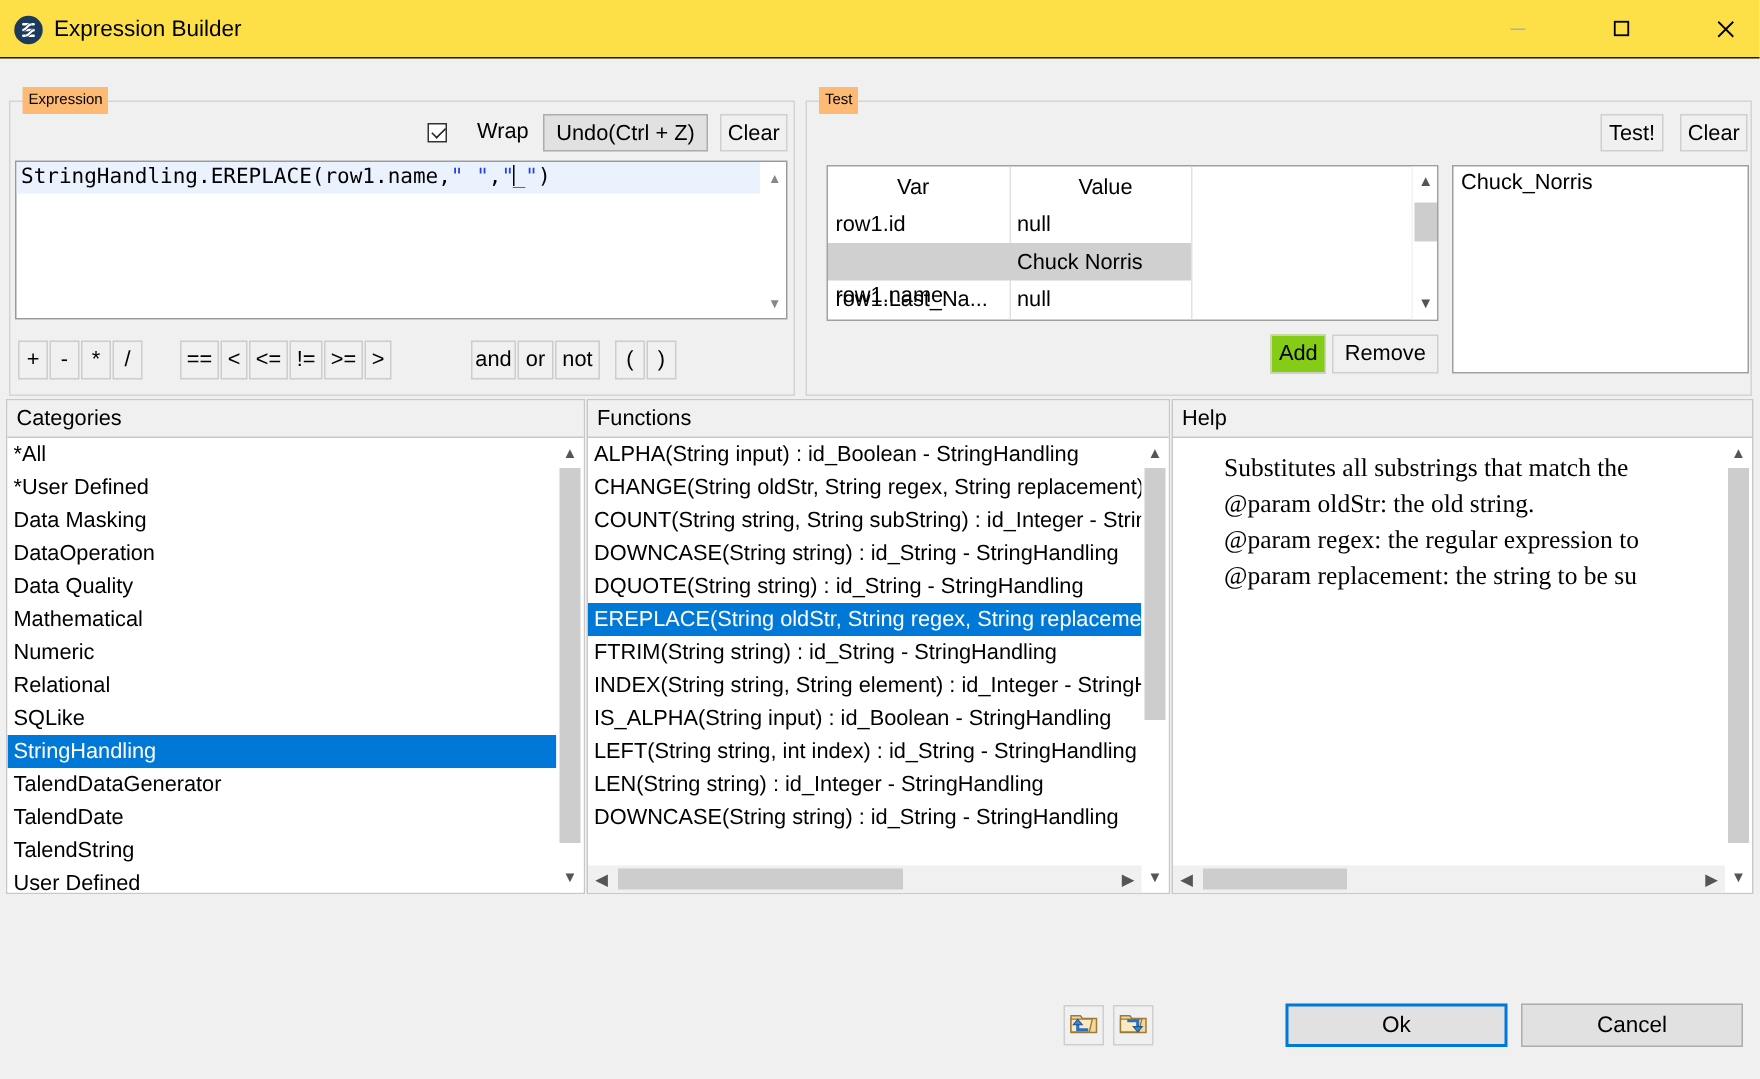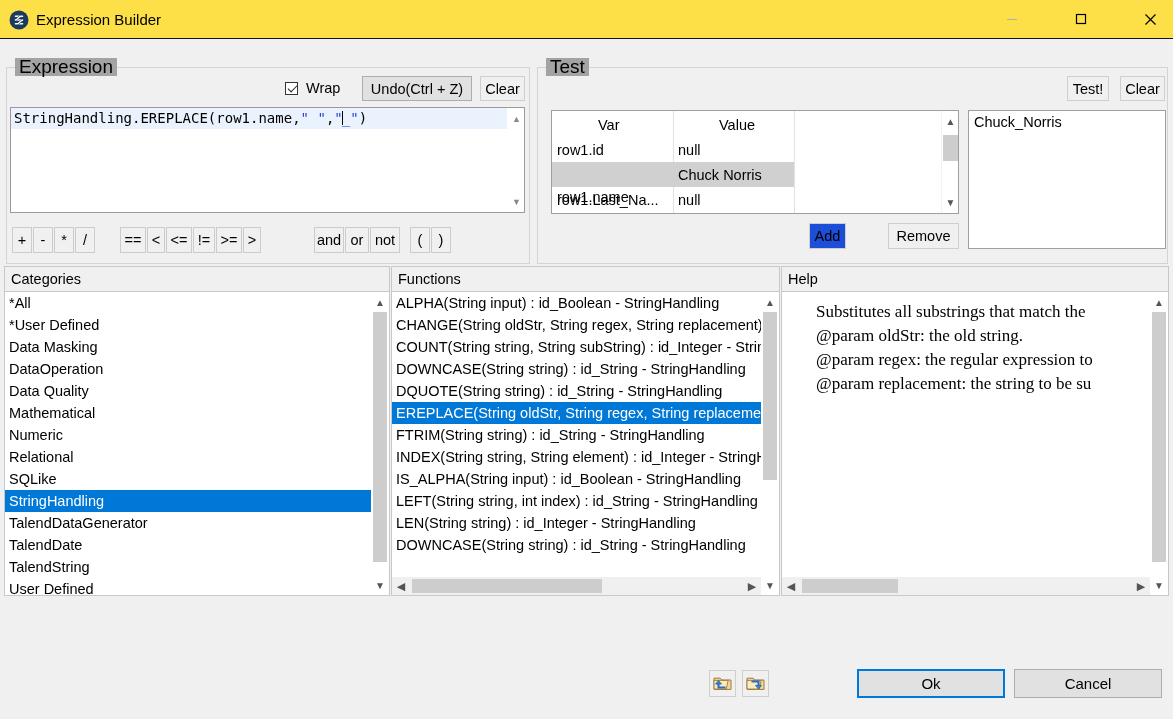--- a/index.html
+++ b/index.html
@@ -38,22 +38,22 @@
   .w-close { right: 0px; }
 
   
   .group {
     position: absolute;
     border: 1px solid #d4d4d4;
     border-radius: 0;
   }
   .group > .group-title {
     position: absolute; top: -10px; left: 8px;
-    background: #a3a3a3; padding: 0 4px;
-    font-size: 19px; line-height: 18px;
+    background: #fdba74; padding: 0 4px;
+    font-size: 10px; line-height: 18px;
     white-space: nowrap;
   }
 
   #grp-expression { left: 6px; top: 67px; width: 524px; height: 197px; }
   #grp-test { left: 537px; top: 67px; width: 631px; height: 197px; }
 
   
   .btn {
     position: absolute;
     background: #e1e1e1;
@@ -63,21 +63,21 @@
     color: #000;
     display: flex; align-items: center; justify-content: center;
     white-space: nowrap;
     padding: 0 6px;
     cursor: default;
   }
 
   
   .chk-wrap {
     position: absolute; left: 285px; top: 80px;
-    display: flex; align-items: center; gap: 8px;
+    display: flex; align-items: center; gap: 20px;
   }
   .chk-box {
     width: 13px; height: 13px;
     border: 1px solid #333;
     background: #fff;
     position: relative;
   }
   .chk-box::after {
     content: "";
     position: absolute; left: 2px; top: 2px;
@@ -167,21 +167,21 @@
     background: #cdcdcd;
   }
   .vt-vscroll .arr {
     position: absolute; left: 0; width: 17px; height: 17px;
     display: flex; align-items: center; justify-content: center;
     color: #555; font-size: 10px;
   }
   .vt-vscroll .arr.up { top: 2px; }
   .vt-vscroll .arr.dn { bottom: 2px; }
 
-  #btn-add { left: 809px; top: 223px; width: 37px; height: 26px; background:#1d4ed8; border-color:#cfcfcf;}
+  #btn-add { left: 847px; top: 223px; width: 37px; height: 26px; background:#84cc16; border-color:#cfcfcf;}
   #btn-remove { left: 888px; top: 223px; width: 71px; height: 26px; background:#f0f0f0; border-color:#cfcfcf;}
 
   .resultbox {
     position: absolute; left: 968px; top: 110px; width: 198px; height: 139px;
     background: #ffffff; border: 1px solid #a0a0a0;
     padding: 3px 5px;
     font-size: 14.5px;
     overflow: hidden;
   }
 

